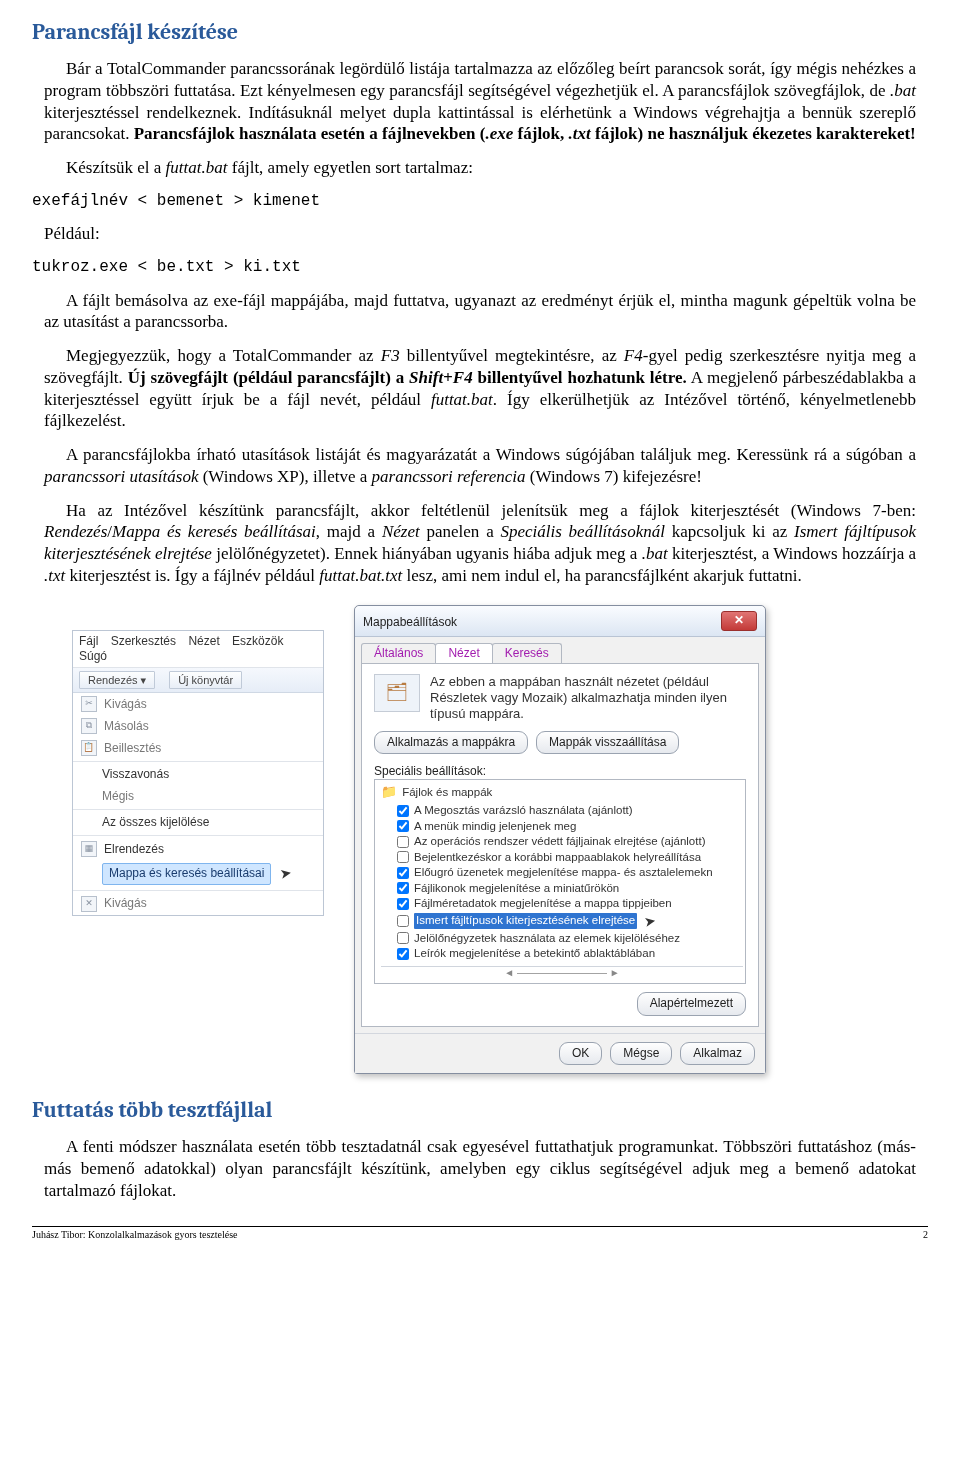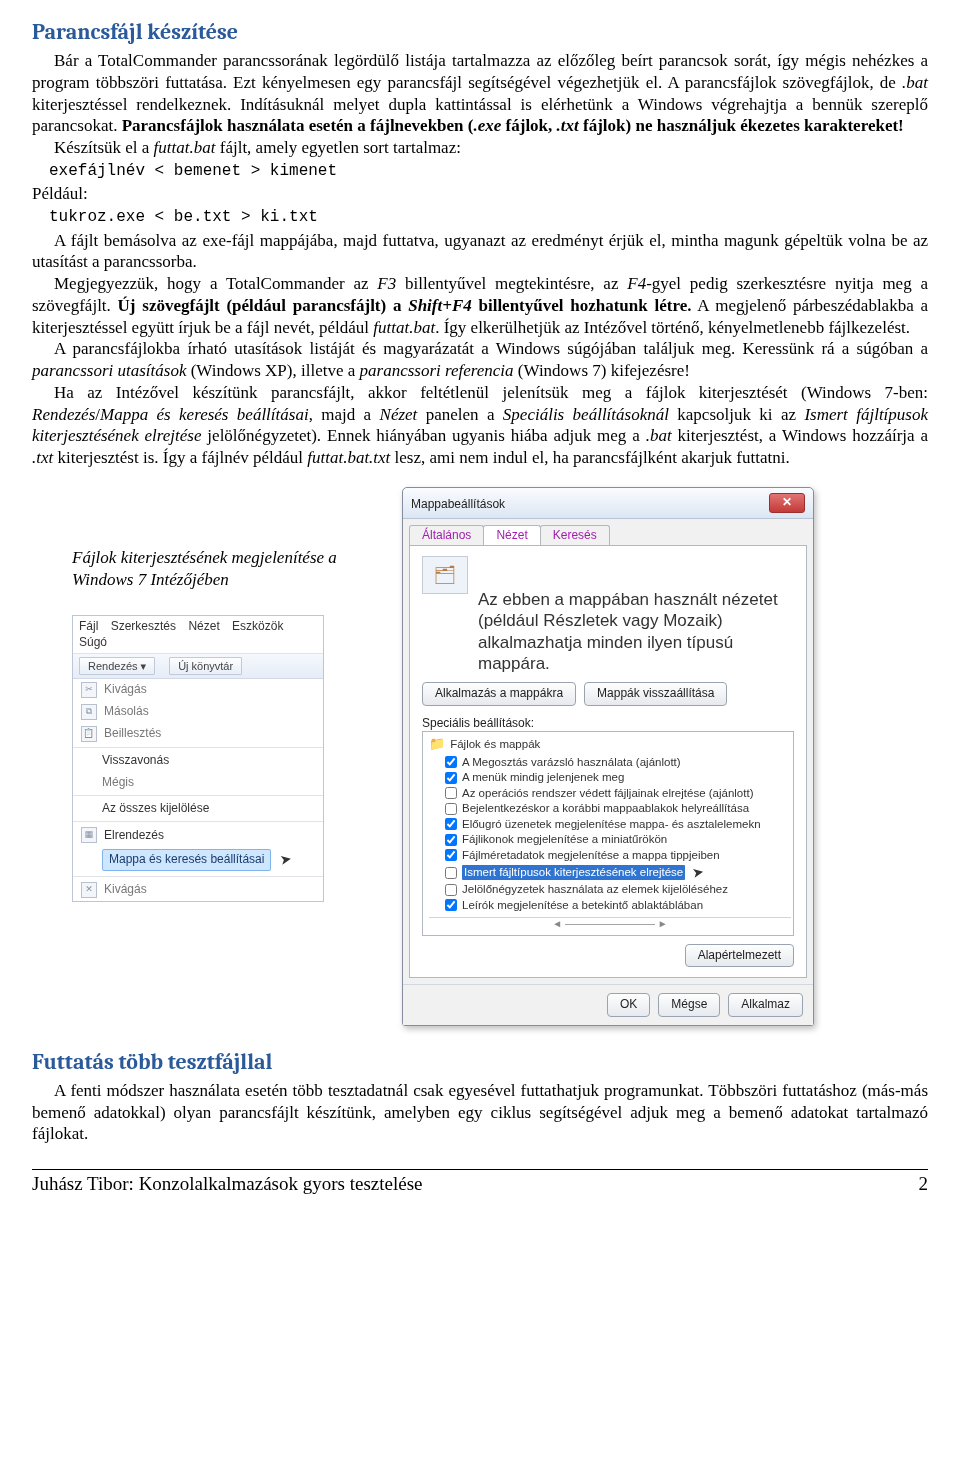--- a/index.html
+++ b/index.html
@@ -13,26 +13,26 @@
     box-sizing: border-box;
     background: #fff;
   }
   h2.section {
     color: #2a5a9a;
     font-family: Cambria, "Times New Roman", serif;
     font-size: 22px;
     font-weight: bold;
     margin: 0 0 4px 0;
   }
-  p { margin: 0; text-align: justify; }
+  p { margin: 12px; text-align: justify; }
   p.indent { text-indent: 22px; }
   .code {
     font-family: "Courier New", monospace;
     font-size: 16px;
-    margin: 2px 17px;
+    margin: 2px 0;
   }
   .italic { font-style: italic; }
   .bold { font-weight: bold; }
   .figrow {
     display: flex;
     align-items: flex-start;
     margin-top: 18px;
     gap: 30px;
   }
   .figcaption {
@@ -148,26 +148,26 @@
     display: flex; gap: 10px; align-items: flex-start;
     margin-bottom: 8px;
   }
   .group-icon {
     width: 44px; height: 36px;
     border: 1px solid #c5ccd6;
     background: #eef3f9;
     display:flex;align-items:center;justify-content:center;
     color:#b87b40;font-size:18px;
   }
-  .group-text { font-size: 17px; color: #333; line-height: 1.25; flex:1;margin-top:33px; }
+  .group-text { font-size: 13px; color: #333; line-height: 1.25; flex:1; }
   .btnrow { display: flex; gap: 8px; margin: 6px 0 10px 0; }
   .winbtn {
     background: linear-gradient(#fefefe,#e6e9ee);
     border: 1px solid #9aa3b0;
-    border-radius: 4px;
+    border-radius: 9px;
     padding: 3px 12px;
     font-size: 12px;
   }
   .tree {
     border: 1px solid #b2b8c2;
     background: #fff;
     padding: 4px 2px 4px 6px;
     font-size: 11.5px;
     color: #333;
   }
@@ -202,21 +202,21 @@
     display: flex; justify-content: flex-end;
     gap: 8px;
     padding: 8px 10px;
     background: #f1f1f1;
     border-top: 1px solid #d3d7de;
   }
 
   .footer {
     display: flex;
     justify-content: space-between;
-    font-size: 19px;
+    font-size: 10px;
     border-top: 1px solid #000;
     margin-top: 24px;
     padding-top: 2px;
   }
   .cursor {
     display:inline-block;
     transform: rotate(-10deg);
     font-size: 14px;
     margin-left: 2px;
   }
@@ -249,21 +249,20 @@
 <p class="indent">
   <span>A parancsfájlokba írható utasítások listáját és magyarázatát a Windows súgójában találjuk meg. Keressünk rá a súgóban a </span><span class="italic">parancssori utasítások</span><span> (Windows XP), illetve a </span><span class="italic">parancssori referencia</span><span> (Windows 7) kifejezésre!</span>
 </p>
 
 <p class="indent">
   <span>Ha az Intézővel készítünk parancsfájlt, akkor feltétlenül jelenítsük meg a fájlok kiterjesztését (Windows 7-ben: </span><span class="italic">Rendezés</span><span>/</span><span class="italic">Mappa és keresés beállításai</span><span>, majd a </span><span class="italic">Nézet</span><span> panelen a </span><span class="italic">Speciális beállításoknál</span><span> kapcsoljuk ki az </span><span class="italic">Ismert fájltípusok kiterjesztésének elrejtése</span><span> jelölőnégyzetet). Ennek hiányában ugyanis hiába adjuk meg a </span><span class="italic">.bat</span><span> kiterjesztést, a Windows hozzáírja a </span><span class="italic">.txt</span><span> kiterjesztést is. Így a fájlnév például </span><span class="italic">futtat.bat.txt</span><span> lesz, ami nem indul el, ha parancsfájlként akarjuk futtatni.</span>
 </p>
 
 <div class="figrow">
   <div>
-    <div class="figcaption">Fájlok kiterjesztésének megjelenítése a Windows 7 Intézőjében</div>
 
     <div class="explorer">
       <div class="menubar">
         <span>Fájl</span>
         <span>Szerkesztés</span>
         <span>Nézet</span>
         <span>Eszközök</span>
         <span>Súgó</span>
       </div>
       <div class="toolbar">

